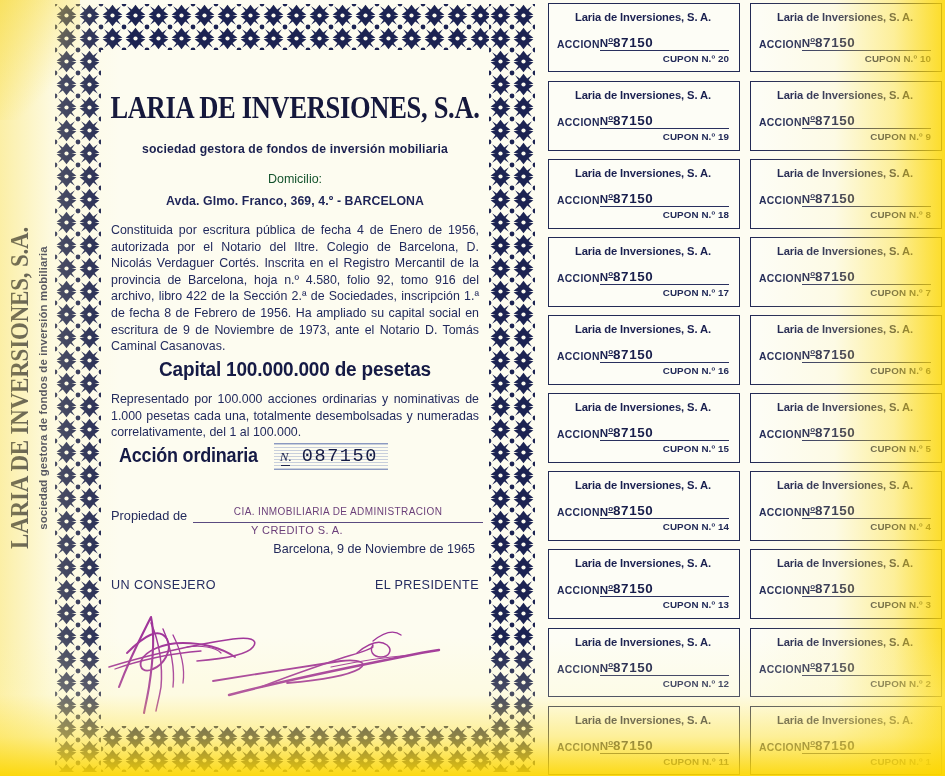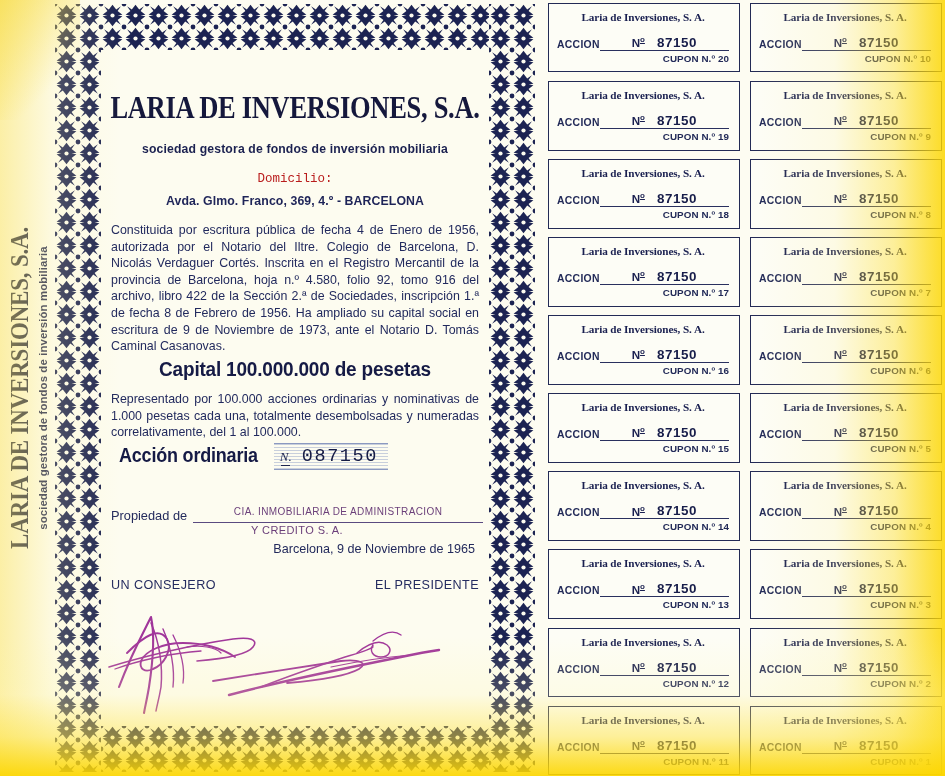--- a/index.html
+++ b/index.html
@@ -52,21 +52,21 @@
     transform:scaleY(1.18);transform-origin:top center;
   }
   .c-sub{
     position:absolute;left:0;top:92px;width:100%;
     text-align:center;font-weight:bold;font-size:12.6px;
     letter-spacing:.15px;color:#1b2150;
     transform:scaleX(.97);
   }
   .c-dom-l{
     position:absolute;left:0;top:122px;width:100%;
-    text-align:center;font-size:12.5px;color:#b91c1c;font-family:Liberation Mono, monospace;
+    text-align:center;font-size:12.5px;color:#14532d;
   }
   .c-dom-a{
     position:absolute;left:0;top:144px;width:100%;
     text-align:center;font-weight:bold;font-size:12.3px;
     letter-spacing:.1px;color:#1e2458;
   }
   .c-body{
     position:absolute;left:10px;top:172px;width:368px;
     font-size:12.4px;line-height:16.6px;color:#222a5e;
     text-align:justify;text-align-last:left;
@@ -194,33 +194,32 @@
     background:rgba(255,255,255,.30);
     position:relative;
     box-sizing:border-box;
     padding:7px 10px 4px 8px;
     display:flex;flex-direction:column;
   }
   .cp-name{
     text-align:center;font-weight:bold;font-size:11.2px;
     letter-spacing:-.1px;color:#1a2050;
     white-space:nowrap;
-    font-family:Liberation Serif, serif;
   }
   .cp-mid{
     display:flex;align-items:flex-end;margin-top:12px;
   }
   .cp-accion{
     font-weight:bold;font-size:10.4px;letter-spacing:.3px;
     color:#222a58;padding-bottom:1px;
   }
   .cp-numwrap{
     flex:1;border-bottom:1.3px solid #29305e;
-    display:flex;align-items:baseline;justify-content:center;
-    gap:12px;padding-bottom:0px;
+    display:flex;align-items:baseline;justify-content:flex-start;
+    padding-bottom:0px;
   }
   .cp-no{
     font-weight:bold;font-size:11.6px;color:#1a2050;
     position:relative;
   }
   .cp-no sup{
     font-size:8px;text-decoration:underline;
     vertical-align:super;
   }
   .cp-serial{

